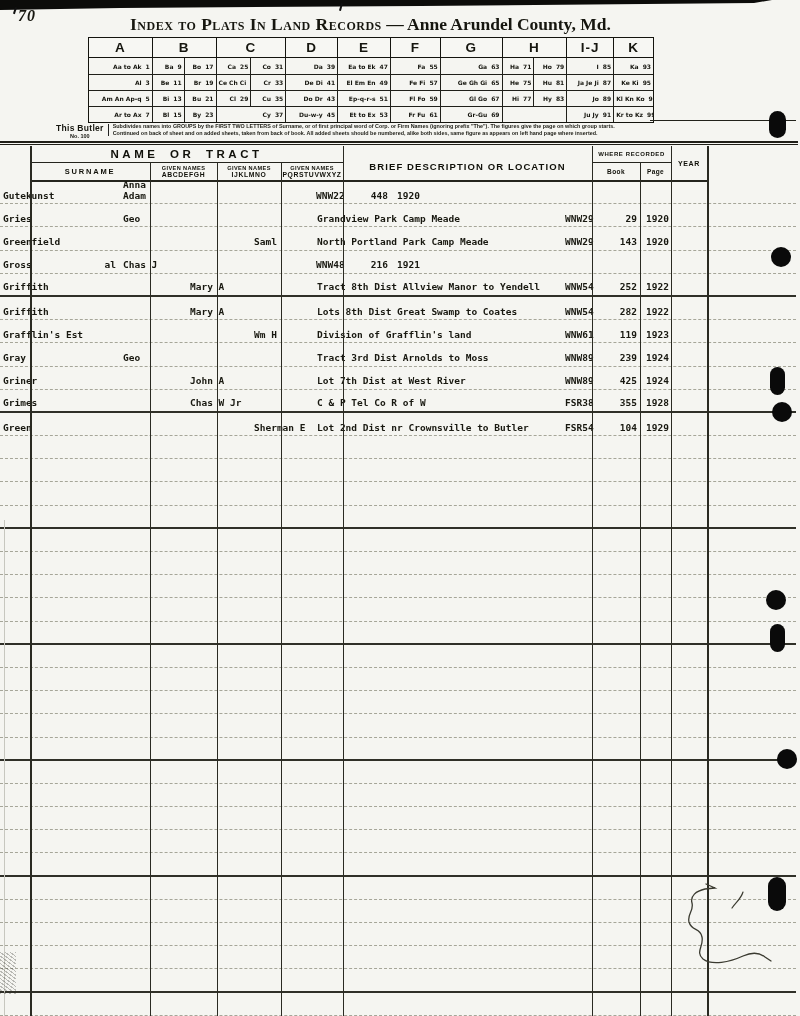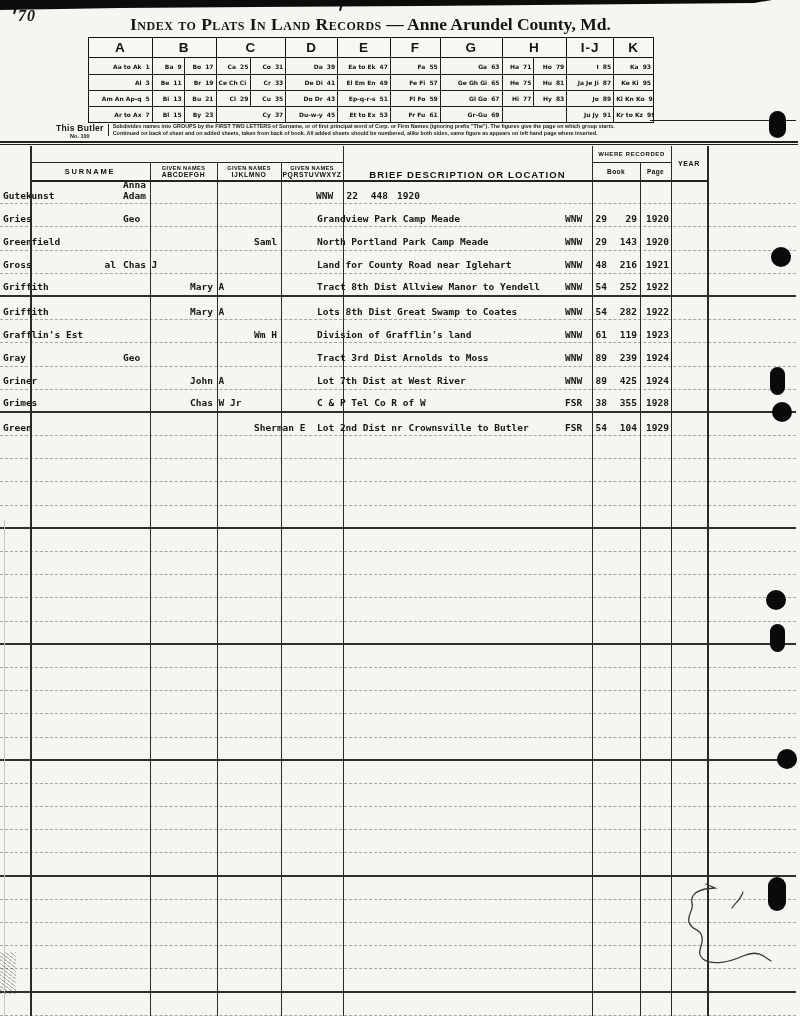--- a/index.html
+++ b/index.html
@@ -57,21 +57,21 @@
   .t-row{display:flex;height:23.2px;box-sizing:border-box;border-bottom:1px dashed #a6a699;}
   .t-row.heavy{border-bottom:2px solid #303028;}
   .t-cell{box-sizing:border-box;display:flex;align-items:flex-end;padding-bottom:2px;overflow:visible;
     font:700 9.5px "DejaVu Sans Mono",monospace;color:#181810;white-space:pre-line;line-height:10.5px;}
   .c-surname{width:120px;padding-left:3px;justify-content:space-between;}
   .c-surname .suffix{padding-right:4px;}
   .c-g1{width:67px;padding-left:3px;}
   .c-g2{width:64px;padding-left:3px;}
   .c-g3{width:62px;padding-left:3px;}
   .c-desc{width:249px;padding-left:4px;}
-  .c-book{width:48px;justify-content:space-between;padding-left:3px;padding-right:3px;}
+  .c-book{width:48px;padding-left:3px;padding-right:3px;}
   .c-pg{width:31px;justify-content:flex-end;padding-right:4px;}
   .c-year{width:36px;padding-left:5px;}
   .c-rest{flex:1;}
   
   .mark{position:absolute;background:#0a0a0a;}
   .mark.pill{border-radius:9px;}
   .mark.dot{border-radius:50%;}
   #squiggle{left:668px;top:872px;}
   #edge-line{left:4px;top:520px;width:1px;height:496px;background:#c7c7bf;}
   #smudge{left:0;top:952px;width:16px;height:42px;
@@ -327,34 +327,35 @@
   <div class="brace"></div>
   <div class="txt">
     <div>Subdivides names into GROUPS by the FIRST TWO LETTERS of Surname, or of first principal word of Corp. or Firm Names (ignoring prefix "The").  The figures give the page on which group starts.</div>
     <div>Continued on back of sheet and on added sheets, taken from back of book.  All added sheets should be numbered, alike both sides, same figure as appears on left hand page where inserted.</div>
   </div>
 </div>
 <div id="rule-double" class="abs"></div>
 
 <div id="main-table" class="abs">
 
+  <div class="th th-name" style="left:30px;top:0;width:313px;height:16px;">NAME OR TRACT</div>
   <div class="th th-surname" style="left:30px;top:16px;width:120px;height:19px;">SURNAME</div>
   <div class="th th-sub" style="left:150px;top:16px;width:67px;height:19px;">
     <span class="t1">GIVEN NAMES</span>
     <span class="t2">ABCDEFGH</span>
   </div>
   <div class="th th-sub" style="left:217px;top:16px;width:64px;height:19px;">
     <span class="t1">GIVEN NAMES</span>
     <span class="t2">IJKLMNO</span>
   </div>
   <div class="th th-sub" style="left:281px;top:16px;width:62px;height:19px;">
     <span class="t1">GIVEN NAMES</span>
     <span class="t2">PQRSTUVWXYZ</span>
   </div>
-  <div class="th th-desc" style="left:343px;top:16px;width:249px;height:25px;">BRIEF DESCRIPTION OR LOCATION</div>
+  <div class="th th-desc" style="left:343px;top:8px;width:249px;height:25px;">BRIEF DESCRIPTION OR LOCATION</div>
   <div class="th th-where" style="left:592px;top:0;width:79px;height:16px;">WHERE RECORDED</div>
   <div class="th th-bp" style="left:592px;top:16px;width:48px;height:19px;">Book</div>
   <div class="th th-bp" style="left:640px;top:16px;width:31px;height:19px;">Page</div>
   <div class="th th-year" style="left:671px;top:0;width:36px;height:35px;">YEAR</div>
 
   <div class="hline" style="left:30px;top:15.5px;width:313px;height:1.2px;"></div>
   <div class="hline" style="left:592px;top:15.5px;width:79px;height:1.2px;"></div>
   <div class="hline" style="left:30px;top:34px;width:677px;height:1.6px;"></div>
 
   <div id="rows">
@@ -389,21 +390,20 @@
         <div class="t-cell c-book"><div>WNW</div><div>29</div></div>
         <div class="t-cell c-pg">143</div>
         <div class="t-cell c-year">1920</div>
         <div class="t-cell c-rest"></div>
       </div>
       <div class="t-row">
         <div class="t-cell c-surname"><div>Gross</div><div class="suffix">al</div></div>
         <div class="t-cell c-g1">Chas J</div>
         <div class="t-cell c-g2"></div>
         <div class="t-cell c-g3"></div>
-        <div class="t-cell c-desc">Land for County Road near Iglehart</div>
         <div class="t-cell c-book"><div>WNW</div><div>48</div></div>
         <div class="t-cell c-pg">216</div>
         <div class="t-cell c-year">1921</div>
         <div class="t-cell c-rest"></div>
       </div>
       <div class="t-row heavy">
         <div class="t-cell c-surname"><div>Griffith</div><div class="suffix"></div></div>
         <div class="t-cell c-g1"></div>
         <div class="t-cell c-g2">Mary A</div>
         <div class="t-cell c-g3"></div>

